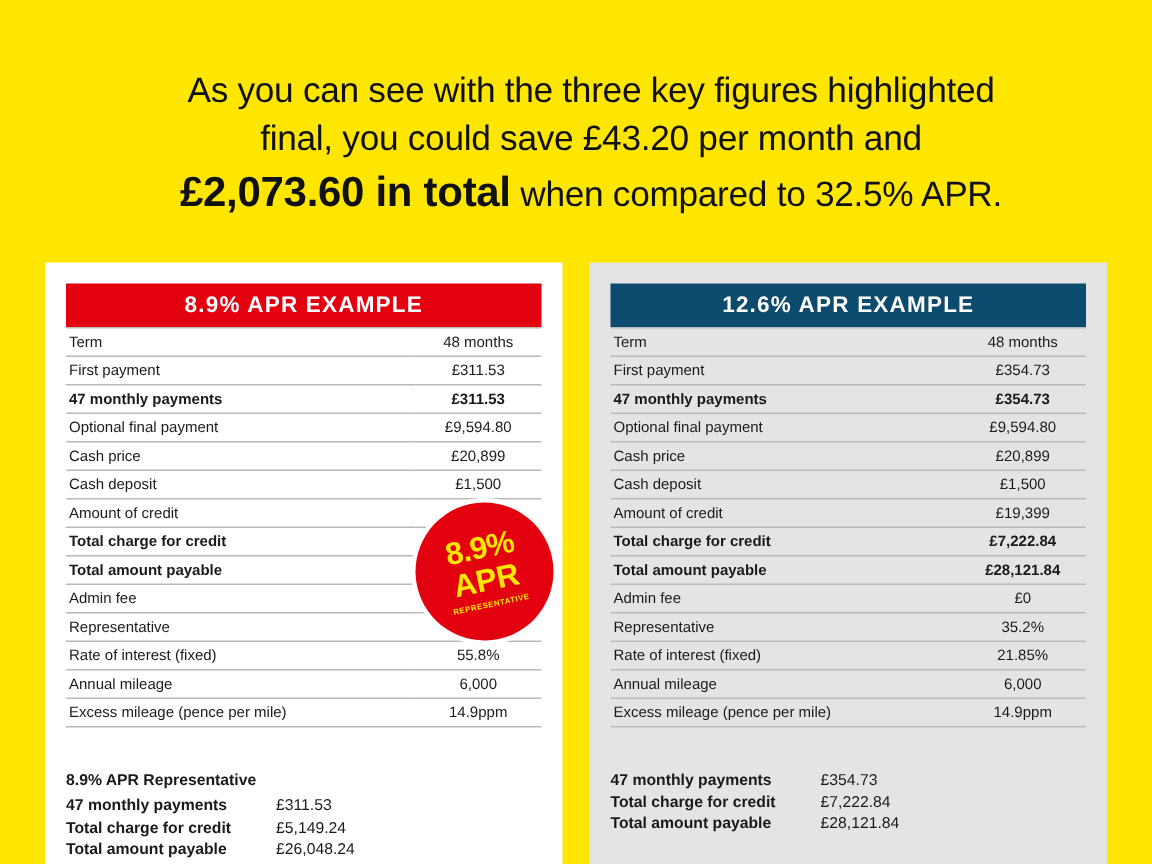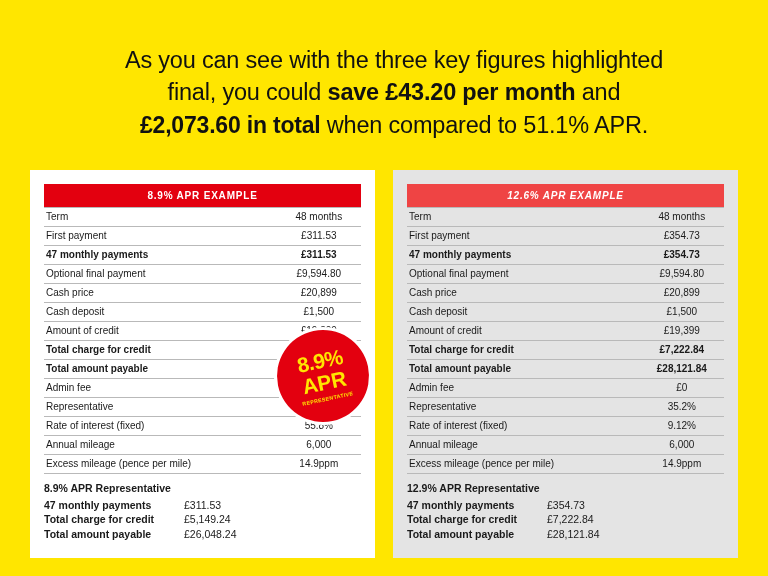--- a/index.html
+++ b/index.html
@@ -20,53 +20,53 @@
   .headline {
     text-align: center;
     padding: 44px 40px 0 60px;
     font-size: 23.5px;
     line-height: 1.38;
     font-weight: 400;
     color: #111;
     letter-spacing: -0.2px;
   }
   .headline .strong {
-    font-weight: 700;
+    font-weight: 400;
   }
   .headline .big {
     font-weight: 700;
-    font-size: 23px;
+    font-size: 28px;
   }
 
   
   .panels {
     display: flex;
     justify-content: center;
     gap: 18px;
     margin-top: 28px;
     padding: 0 26px;
     box-sizing: border-box;
   }
   .panel {
     background: #ffffff;
     width: 345px;
     box-sizing: border-box;
     padding: 14px 14px 16px 14px;
     position: relative;
   }
   .panel-banner {
     text-align: center;
-    font-size: 10px;
+    font-size: 15px;
     font-weight: 700;
     letter-spacing: 0.8px;
     color: #ffffff;
     padding: 6px 0 6px 0;
   }
   .banner-red { background: #e3000f; }
-  .banner-grey { background: #ef4444; font-style: italic; }
+  .banner-grey { background: #0c4a6e; }
 
   .panel-grey {
     background: #e4e4e4;
   }
 
   
   table.figures {
     width: 100%;
     border-collapse: collapse;
     font-size: 10px;
@@ -82,21 +82,21 @@
   }
   table.figures td.value {
     text-align: center;
   }
   table.figures tr.bold td {
     font-weight: 700;
   }
 
   
   .summary {
-    margin-top: 8px;
+    margin-top: 29px;
     font-size: 10.5px;
   }
   .summary-title {
     font-weight: 700;
     margin-bottom: 5px;
     font-size: 10.5px;
   }
   .summary-row {
     display: flex;
     margin-bottom: 2.5px;
@@ -143,21 +143,21 @@
     letter-spacing: 0.4px;
     margin-top: 4px;
   }
 </style>
 </head>
 <body>
 
 <div class="headline">
   <span>As you can see with the three key figures highlighted</span><br>
   <span>final, you could </span><span class="strong">save £43.20 per month</span><span> and</span><br>
-  <span class="big">£2,073.60 in total</span><span> when compared to 51.1% APR.</span>
+  <span class="big">£2,073.60 in total</span><span> when compared to 32.5% APR.</span>
 </div>
 
 <div class="panels">
 
   <div class="panel">
     <div class="panel-banner banner-red">8.9% APR EXAMPLE</div>
     <table class="figures">
       <tbody>
           <tr>
             <td>Term</td>
@@ -284,34 +284,33 @@
           <tr>
             <td>Admin fee</td>
             <td class="value">£0</td>
           </tr>
           <tr>
             <td>Representative</td>
             <td class="value">35.2%</td>
           </tr>
           <tr>
             <td>Rate of interest (fixed)</td>
-            <td class="value">9.12%</td>
+            <td class="value">21.85%</td>
           </tr>
           <tr>
             <td>Annual mileage</td>
             <td class="value">6,000</td>
           </tr>
           <tr>
             <td>Excess mileage (pence per mile)</td>
             <td class="value">14.9ppm</td>
           </tr>
         </tbody>
     </table>
     <div class="summary">
-      <div class="summary-title">12.9% APR Representative</div>
       <div>
           <div class="summary-row">
             <span class="label">47 monthly payments</span>
             <span class="val">£354.73</span>
           </div>
           <div class="summary-row">
             <span class="label">Total charge for credit</span>
             <span class="val">£7,222.84</span>
           </div>
           <div class="summary-row">

